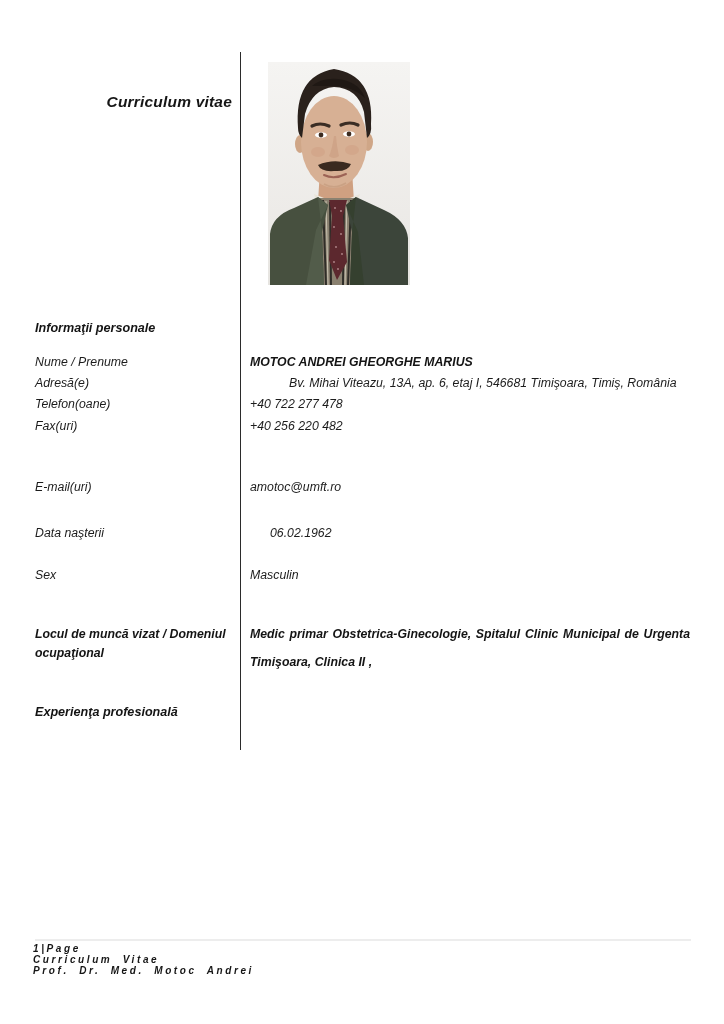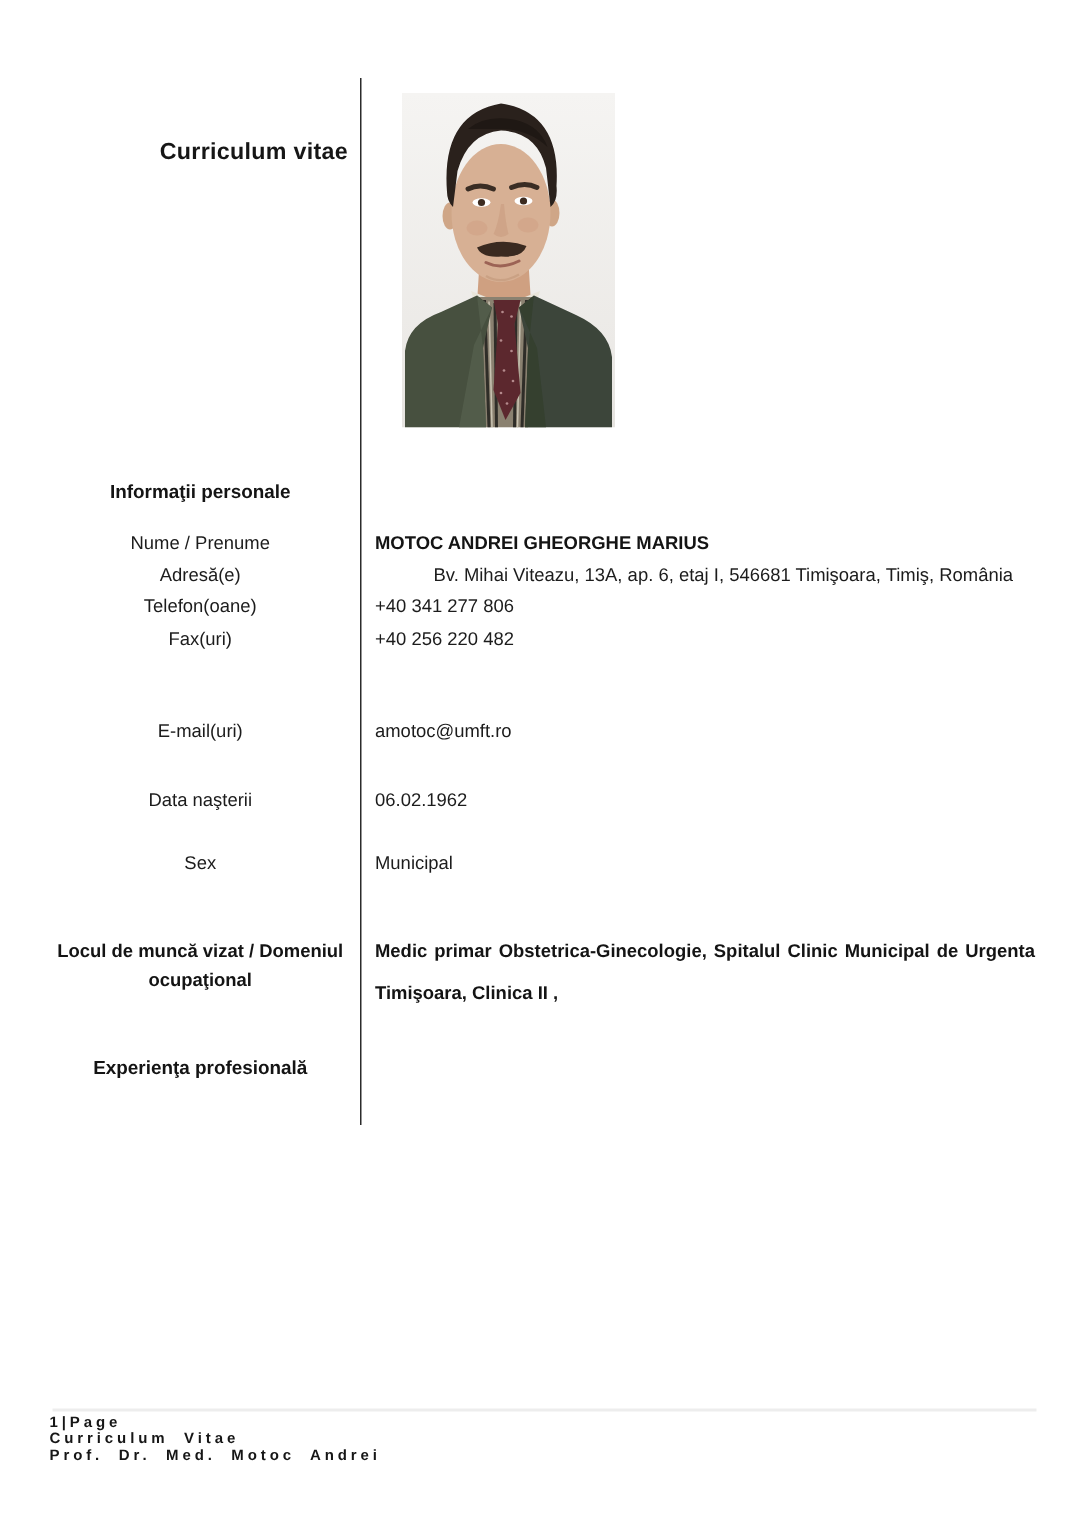--- a/index.html
+++ b/index.html
@@ -4,20 +4,21 @@
 <style>
   * { margin:0; padding:0; box-sizing:border-box; }
   html,body { background:#ffffff; }
   body { font-family:"Liberation Sans", sans-serif; color:#1c1c1c; }
 
   .page {
     position:relative;
     width:724px; height:1024px;
     background:#ffffff;
     overflow:hidden;
+    font-style:italic;
   }
 
   .divider {
     position:absolute;
     left:240px; top:52px;
     width:1px; height:698px;
     background:#2b2b2b;
   }
 
   .doc-title {
@@ -40,21 +41,21 @@
 
   .row {
     position:absolute;
     left:35px; width:655px;
     display:flex;
     align-items:flex-start;
   }
   .lbl {
     flex:none;
     width:197px;
-    text-align:center;
+    text-align:left;
     font-size:12.3px;
     line-height:19px;
     color:#1c1c1c;
   }
   .val {
     margin-left:18px;
     width:440px;
     font-size:12.3px;
     line-height:19px;
     color:#1c1c1c;
@@ -64,21 +65,21 @@
   .bold-val .val { font-weight:bold; color:#141414; }
   .job .val { text-align:justify; line-height:28px; margin-top:-5px; }
 
   .r-section-personal { top:319px; }
   .r-name    { top:353px; }
   .r-address { top:374px;gap:39px; }
   .r-phone   { top:395px; }
   .r-fax     { top:417px; }
   .r-email   { top:438px;margin-top:40px; }
   .r-nation  { top:482px; }
-  .r-birth   { top:524px; }
+  .r-birth   { top:524px;gap:20px; }
   .r-sex     { top:566px; }
   .r-job     { top:625px; }
   .r-section-exp { top:703px; }
 
   .footer-rule {
     position:absolute;
     left:35px; top:939px;
     width:656px; height:2px;
     background:#ededed;
   }
@@ -189,42 +190,42 @@
     <div class="val">MOTOC ANDREI GHEORGHE MARIUS</div>
   </div>
 
   <div class="row r-address">
     <div class="lbl">Adresă(e)</div>
     <div class="val">Bv. Mihai Viteazu, 13A, ap. 6, etaj I, 546681 Timişoara, Timiş, România</div>
   </div>
 
   <div class="row r-phone">
     <div class="lbl">Telefon(oane)</div>
-    <div class="val">+40 341 277 806</div>
+    <div class="val">+40 722 277 478</div>
   </div>
 
   <div class="row r-fax">
     <div class="lbl">Fax(uri)</div>
     <div class="val">+40 256 220 482</div>
   </div>
 
   <div class="row r-email">
     <div class="lbl">E-mail(uri)</div>
     <div class="val">amotoc@umft.ro</div>
   </div>
 
 
   <div class="row r-birth">
     <div class="lbl">Data naşterii</div>
     <div class="val">06.02.1962</div>
   </div>
 
   <div class="row r-sex">
     <div class="lbl">Sex</div>
-    <div class="val">Municipal</div>
+    <div class="val">Masculin</div>
   </div>
 
   <div class="row bold-lbl bold-val job r-job">
     <div class="lbl">Locul de muncă vizat / Domeniul ocupaţional</div>
     <div class="val">Medic primar Obstetrica-Ginecologie, Spitalul Clinic Municipal de Urgenta Timişoara, Clinica II ,</div>
   </div>
 
   <div class="row section r-section-exp">
     <div class="lbl">Experienţa profesională</div>
   </div>

